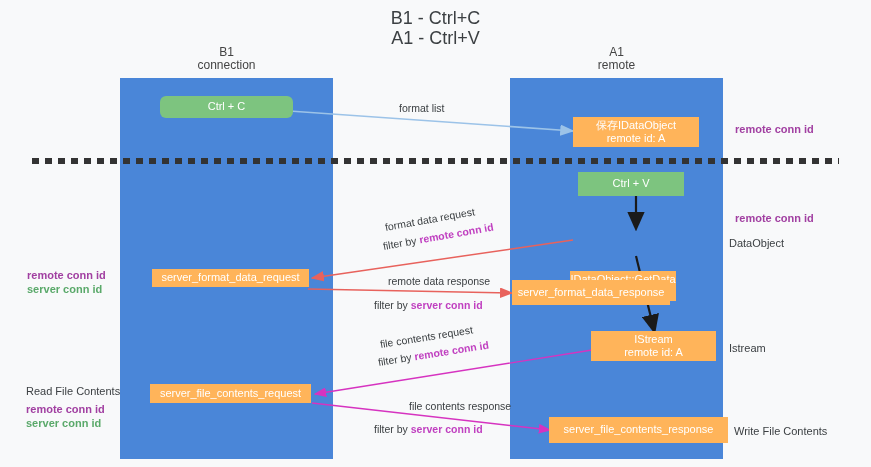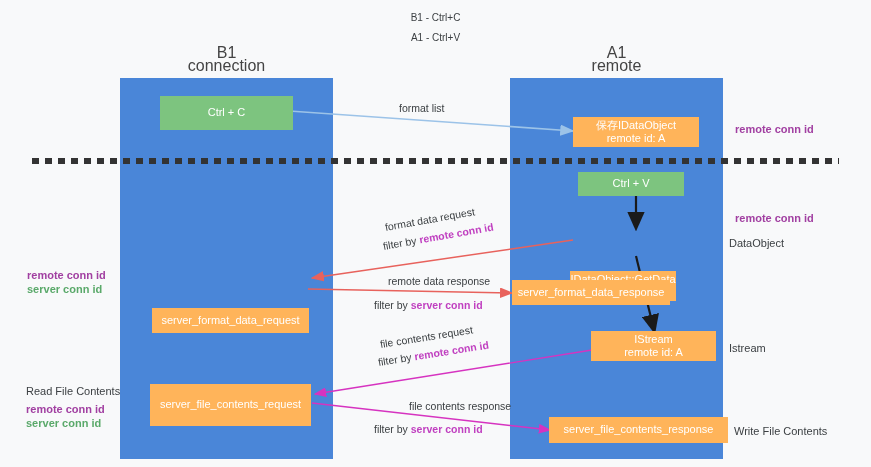--- a/index.html
+++ b/index.html
@@ -10,28 +10,28 @@
     overflow:hidden;
   }
   #canvas{position:relative;width:871px;height:467px;}
 
   .col{position:absolute;background:#4a86d8;}
   #col-b1{left:120px;top:78px;width:213px;height:381px;}
   #col-a1{left:510px;top:78px;width:213px;height:381px;}
 
   .col-head{
     position:absolute;text-align:center;color:#444;
-    font-size:16px;line-height:13px;
+    font-size:12px;line-height:13px;
   }
   #head-b1{left:120px;top:46px;width:213px;}
   #head-a1{left:510px;top:46px;width:213px;}
 
   #title{
     position:absolute;left:0;top:8px;width:871px;text-align:center;
-    color:#3c4043;font-size:10px;line-height:20px;
+    color:#3c4043;font-size:18px;line-height:20px;
   }
 
   .dashline{
     position:absolute;left:32px;top:158px;width:807px;height:6px;
     background-image:repeating-linear-gradient(to right,#333 0,#333 7px,transparent 7px,transparent 13px);
   }
 
   .box{
     position:absolute;box-sizing:border-box;
     display:flex;flex-direction:column;align-items:center;justify-content:center;
@@ -106,52 +106,52 @@
 
     <line x1="636" y1="256" x2="654" y2="330" stroke="#1a1a1a" stroke-width="2.2" marker-end="url(#ah-black)"></line>
 
     <line x1="592" y1="350" x2="315" y2="394" stroke="#d633c0" stroke-width="1.4" marker-end="url(#ah-mag)"></line>
 
     <line x1="312" y1="403" x2="550" y2="430" stroke="#d633c0" stroke-width="1.4" marker-end="url(#ah-mag)"></line>
   </svg>
 
   <div class="dashline"></div>
 
-  <div class="box green" style="left:160px;top:96px;width:133px;height:34px;">
+  <div class="box green" style="left:160px;top:96px;width:133px;height:22px;border-radius:6px;">
     <span>Ctrl + C</span>
   </div>
 
   <div class="box orange" style="left:573px;top:117px;width:126px;height:30px;">
     <span>保存IDataObject</span>
     <span>remote id: A</span>
   </div>
 
   <div class="box green" style="left:578px;top:172px;width:106px;height:24px;">
     <span>Ctrl + V</span>
   </div>
 
   <div class="box orange" style="left:570px;top:227px;width:106px;height:30px;margin-top:44px;">
     <span>IDataObject::GetData</span>
     <span>remote id: A</span>
   </div>
 
-  <div class="box orange" style="left:152px;top:269px;width:157px;height:25px;margin-top:39px;">
+  <div class="box orange" style="left:152px;top:269px;width:157px;height:18px;">
     <span>server_format_data_request</span>
   </div>
 
   <div class="box orange" style="left:512px;top:280px;width:158px;height:25px;">
     <span>server_format_data_response</span>
   </div>
 
   <div class="box orange" style="left:591px;top:331px;width:125px;height:30px;">
     <span>IStream</span>
     <span>remote id: A</span>
   </div>
 
-  <div class="box orange" style="left:150px;top:384px;width:161px;height:42px;">
+  <div class="box orange" style="left:150px;top:384px;width:161px;height:19px;">
     <span>server_file_contents_request</span>
   </div>
 
   <div class="box orange" style="left:549px;top:417px;width:179px;height:26px;">
     <span>server_file_contents_response</span>
   </div>
 
   <div class="sidelabel purple" style="left:735px;top:122px;">remote conn id</div>
   <div class="sidelabel purple" style="left:735px;top:211px;">remote conn id</div>
   <div class="sidelabel" style="left:729px;top:236px;">DataObject</div>

